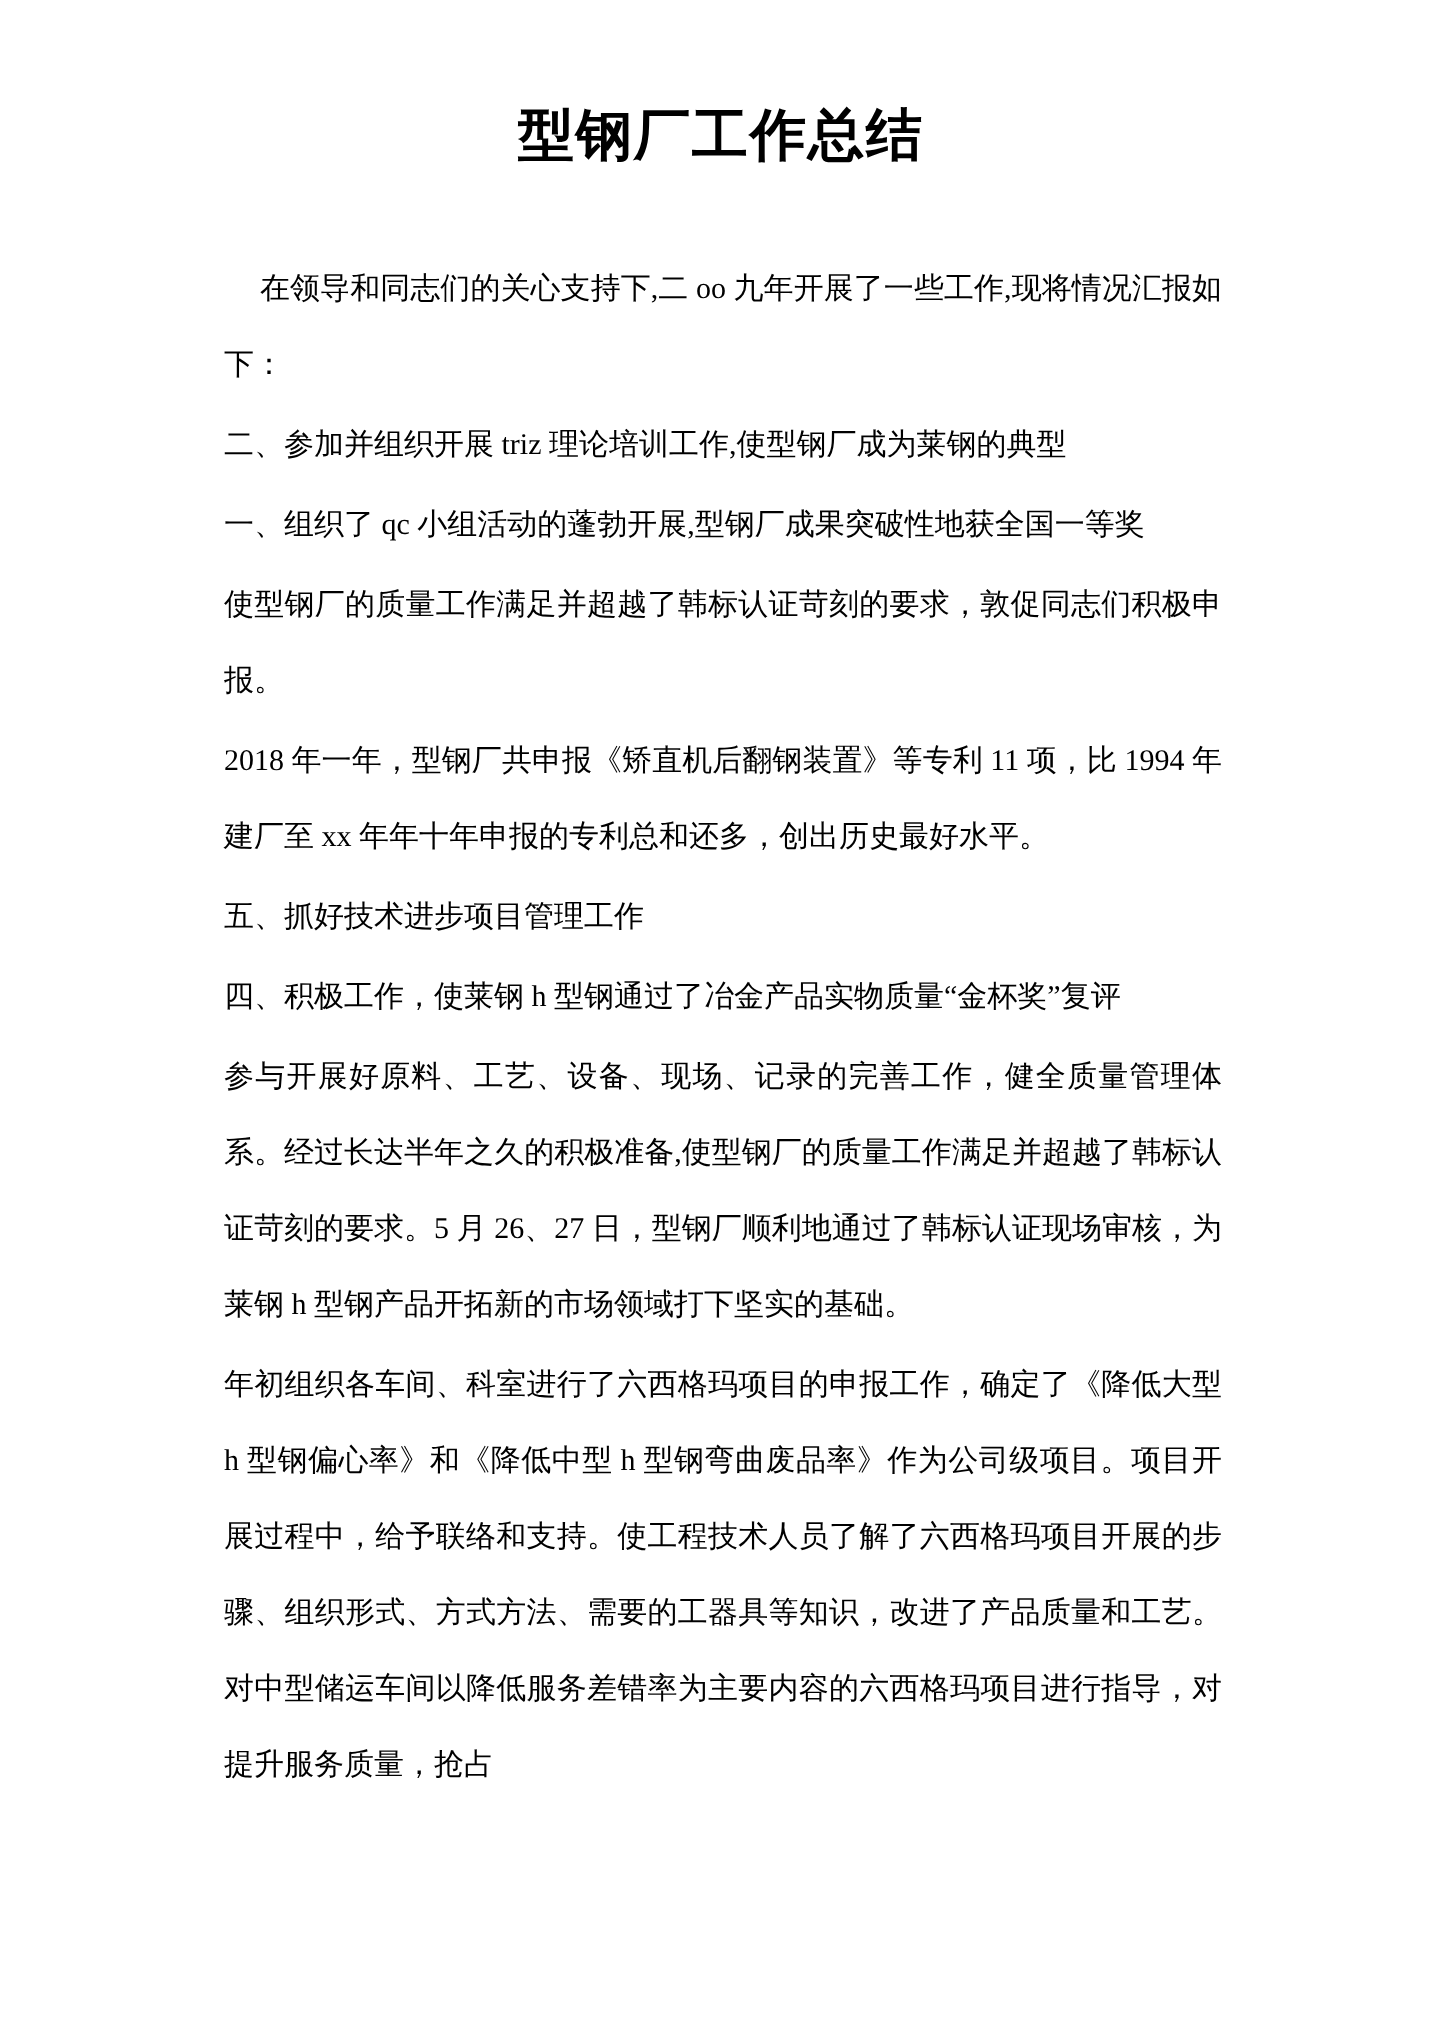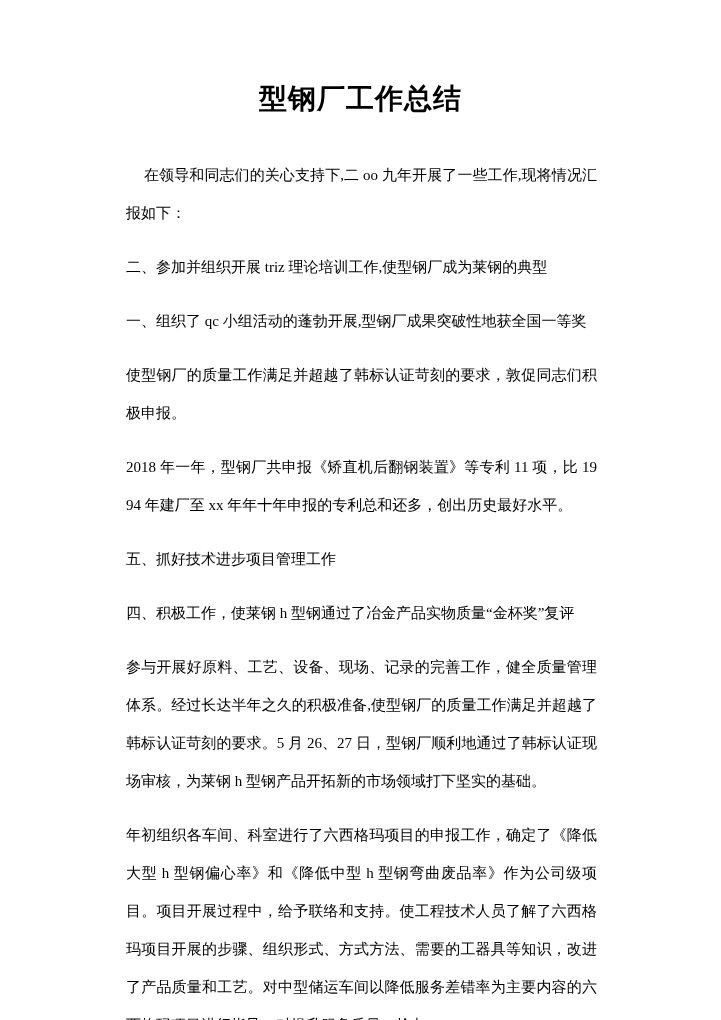--- a/index.html
+++ b/index.html
@@ -11,32 +11,32 @@
     position: relative;
     width: 721px;
     height: 1020px;
     background: #ffffff;
     overflow: hidden;
     color: #000000;
     font-family: "Liberation Serif", "DejaVu Serif", serif;
   }
   .doc-title {
     margin: 0;
-    padding-top: 79px;
+    padding-top: 49px;
     text-align: center;
     font-size: 28px;
     font-weight: 700;
     line-height: 40px;
     letter-spacing: 1px;
   }
   .doc-body {
     margin: 37px 108px 0 110px; 
   }
   .para {
-    margin: 16px;
+    margin: 2px;
     font-size: 15px;
     line-height: 38px;
     text-align: justify;
     text-justify: inter-ideograph;
     word-break: break-all;
   }
   .para.indent {
     text-indent: 18px;
   }
 </style>

